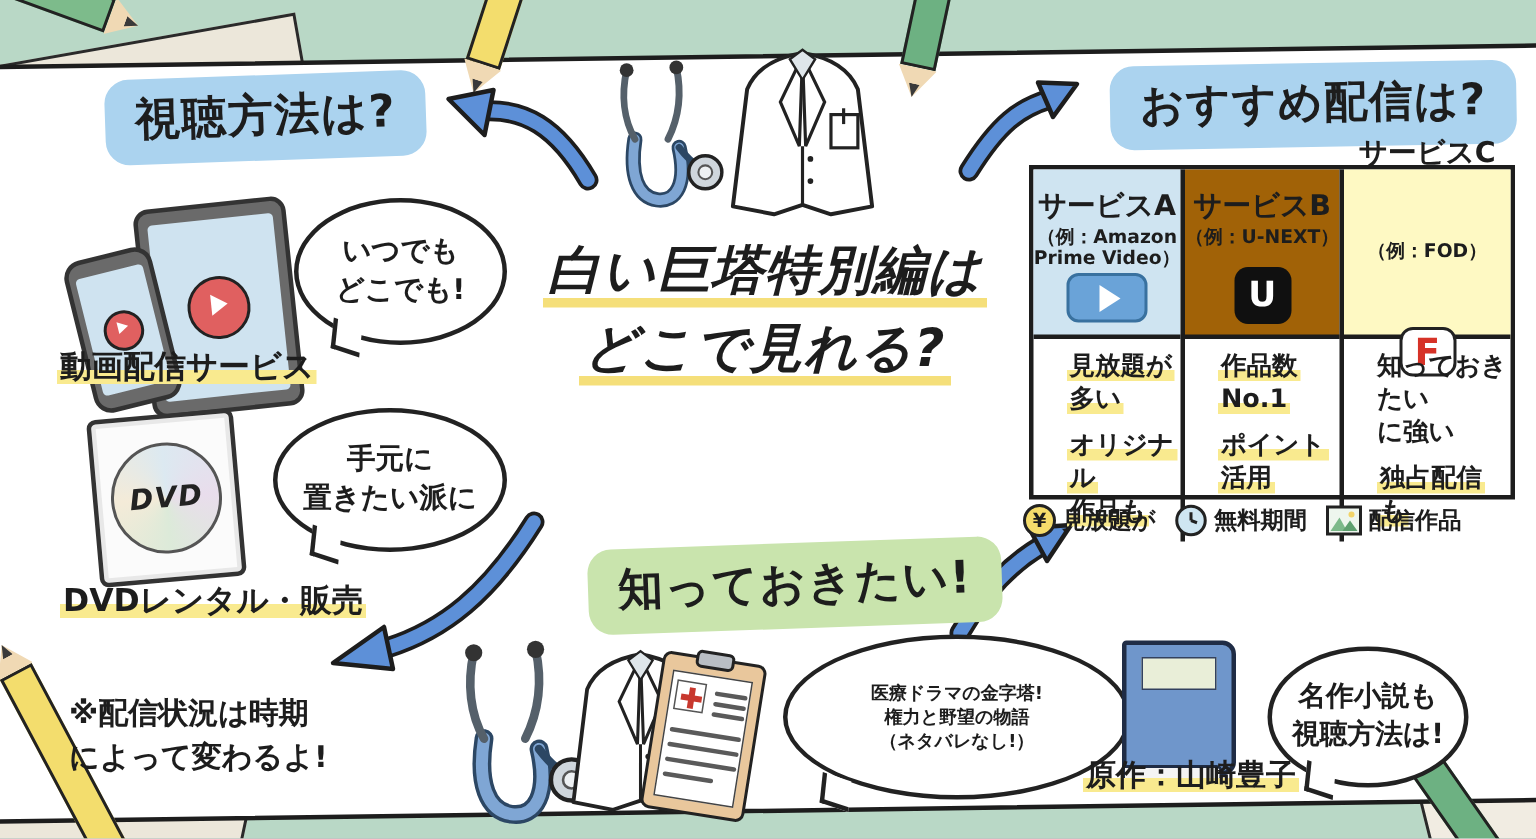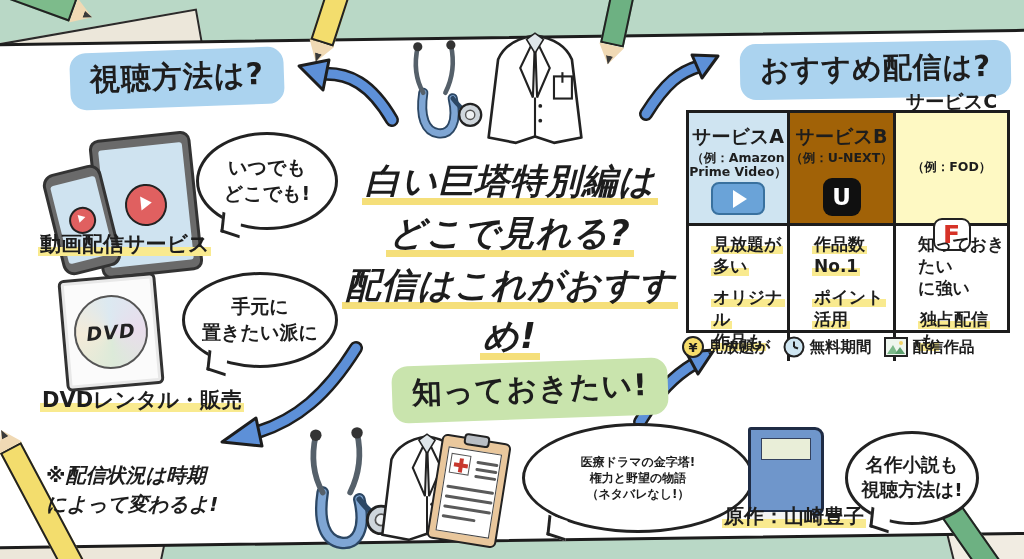--- a/index.html
+++ b/index.html
@@ -202,21 +202,20 @@
     <line x1="60" y1="64" x2="60" y2="101" stroke="#222" stroke-width="2"></line>
     <rect x="78" y="44" width="17" height="21" fill="none" stroke="#222" stroke-width="2"></rect>
     <line x1="86" y1="40" x2="86" y2="50" stroke="#222" stroke-width="2"></line>
     <circle cx="65" cy="72" r="1.8" fill="#222"></circle>
       <circle cx="65" cy="86" r="1.8" fill="#222"></circle>
   </svg>
 
   <div class="title">
     <div><span class="ul">白い巨塔特別編は</span></div>
     <div><span class="ul">どこで見れる?</span></div>
-    <div><span class="ul">配信はこれがおすすめ!</span></div>
   </div>
 
   <div class="tablet" style="left:95px; top:135px; width:102px; height:140px; transform:rotate(-6deg);">
     <div class="screen" style="width:84px; height:118px;">
         <div class="playdot" style="width:42px; height:42px; font-size:26px;"></div>
       </div>
   </div>
   <div class="tablet" style="left:52px; top:168px; width:60px; height:104px; transform:rotate(-14deg); border-radius:12px;">
     <div class="screen" style="width:46px; height:80px;">
         <div class="playdot" style="width:27px; height:27px; font-size:16px;"></div>
@@ -236,21 +235,21 @@
     </div>
   </div>
   <div class="abs" style="left:40px; top:386px; font-size:21px;">
     <span class="mk">DVDレンタル・販売</span>
   </div>
   <div class="bubble pre" style="left:182px; top:272px; width:156px; height:96px;">
     <span class="pre">手元に
 置きたい派に</span>
   </div>
 
-  <div class="abs note pre" style="left:46px; top:432px; width:250px;font-style:italic;">
+  <div class="abs note pre" style="left:46px; top:432px; width:250px;">
     <span class="pre">※配信状況は時期
 によって変わるよ!</span>
   </div>
 
   <div class="svc-table">
     <div class="svc-col">
       <div class="svc-head" style="background:#cfe4f1;">
         <div class="svc-name">サービスA</div>
         <div class="svc-ex pre">（例：Amazon
 Prime Video）</div>

